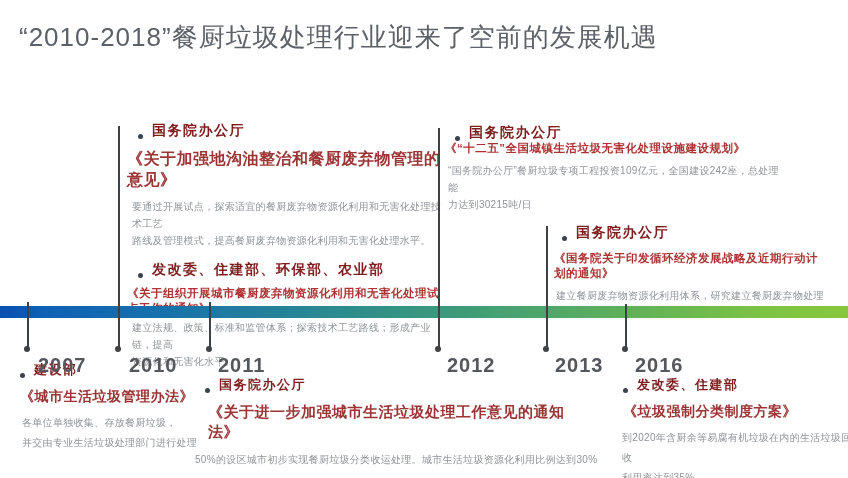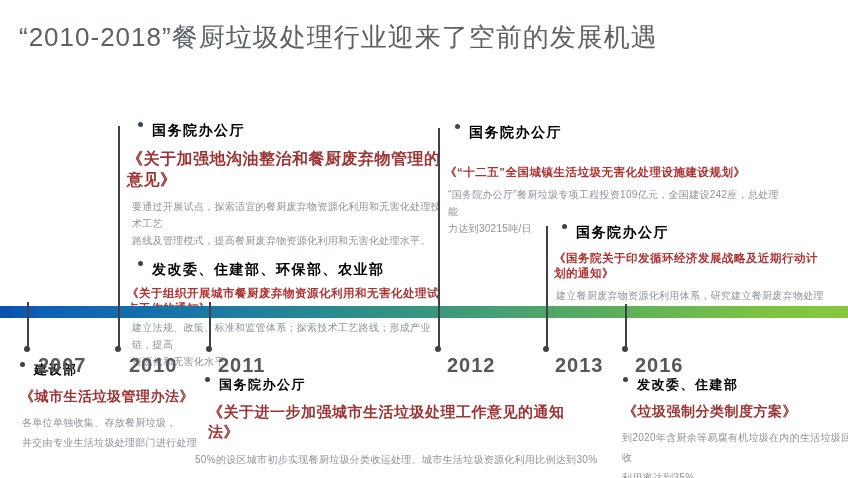--- a/index.html
+++ b/index.html
@@ -51,24 +51,24 @@
     top: 354px;
     font-size: 20px;
     font-weight: bold;
     color: #54575b;
     letter-spacing: 1px;
     z-index: 3;
   }
   .block { position: absolute; z-index: 1; }
   .agency {
     display: flex;
-    align-items: flex-start;
+    align-items: flex-end;
     font-size: 14px;
     font-weight: bold;
-    color: #000000;
+    color: #7f1d1d;
     letter-spacing: 1.5px;
     line-height: 17px;
   }
   .block-below .agency { font-size: 13px; line-height: 16px; }
   .bullet {
     width: 5px;
     height: 5px;
     border-radius: 50%;
     background: #39424e;
     margin-right: 9px;
@@ -139,21 +139,21 @@
     <div class="doc doc-md" style="margin-top:8px;">《关于组织开展城市餐厨废弃物资源化利用和无害化处理试点工作的通知》</div>
     <div class="desc desc-top" style="margin-top:4px; margin-left:5px;">建立法规、政策、标准和监管体系；探索技术工艺路线；形成产业链，提高
 资源化和无害化水平。</div>
   </div>
 
   <div class="block" style="left:445px; top:124px; width:335px;">
     <div class="agency" style="margin-left:10px;">
       <span class="bullet"></span>
       <span>国务院办公厅</span>
     </div>
-    <div class="doc doc-md" style="margin-top:24px;">《“十二五”全国城镇生活垃圾无害化处理设施建设规划》</div>
+    <div class="doc doc-md" style="margin-top:0;">《“十二五”全国城镇生活垃圾无害化处理设施建设规划》</div>
     <div class="desc desc-top" style="margin-top:6px; margin-left:3px;">“国务院办公厅”餐厨垃圾专项工程投资109亿元，全国建设242座，总处理能
 力达到30215吨/日</div>
   </div>
 
   <div class="block" style="left:556px; top:224px; width:272px;">
     <div class="agency" style="margin-left:6px;">
       <span class="bullet"></span>
       <span>国务院办公厅</span>
     </div>
     <div class="doc doc-md" style="margin-top:10px; margin-left:-2px;">《国务院关于印发循环经济发展战略及近期行动计划的通知》</div>

